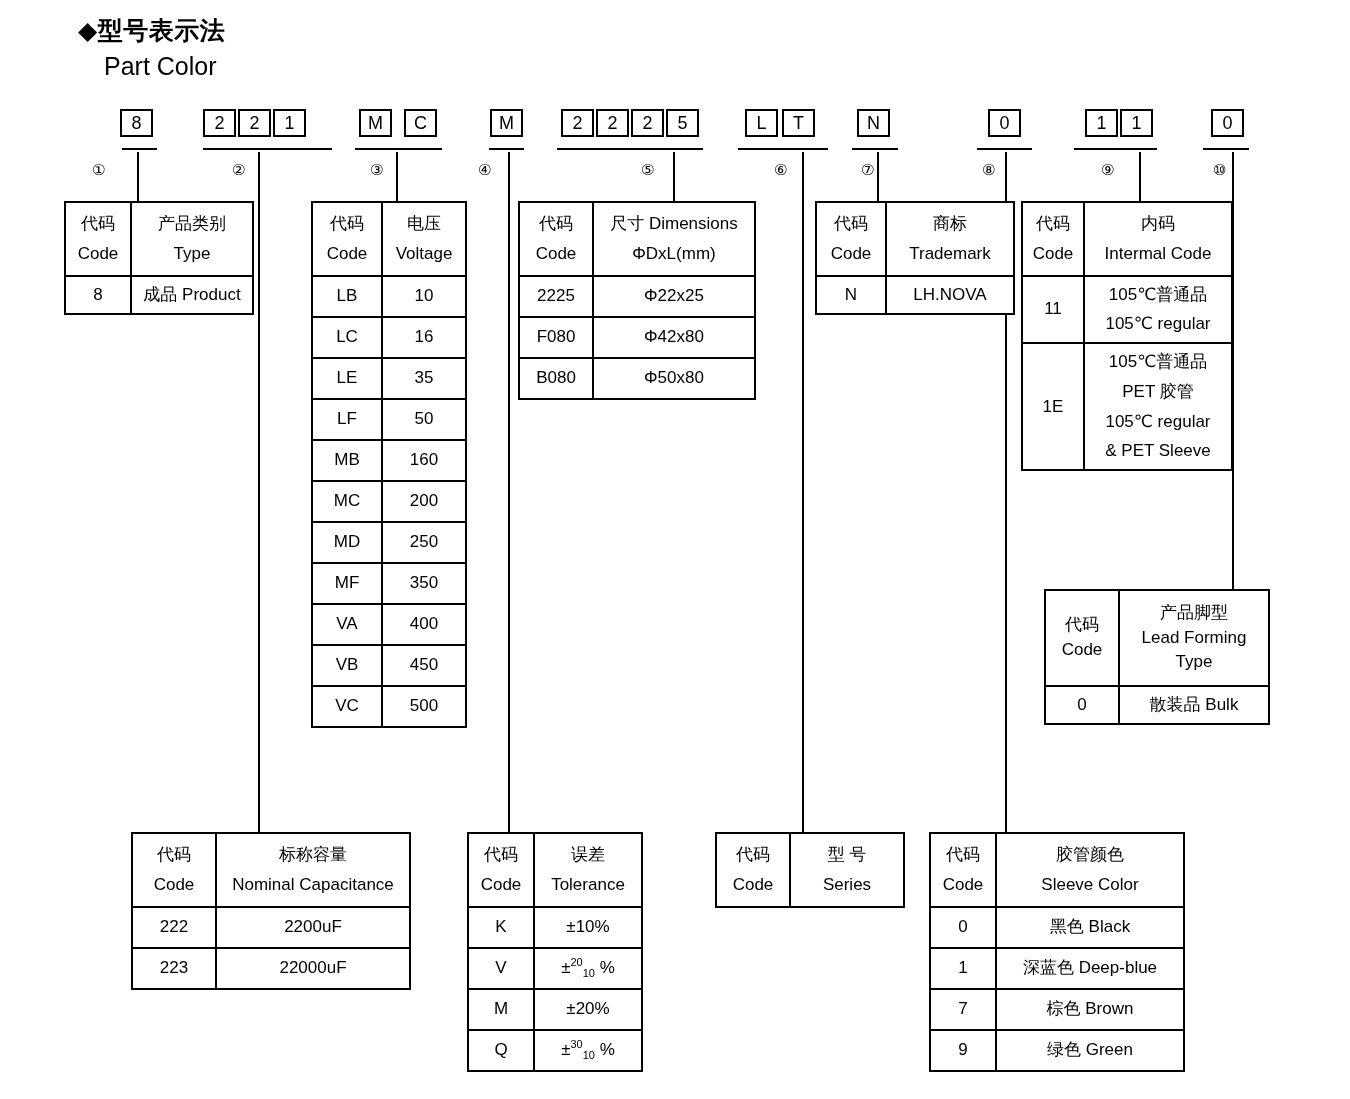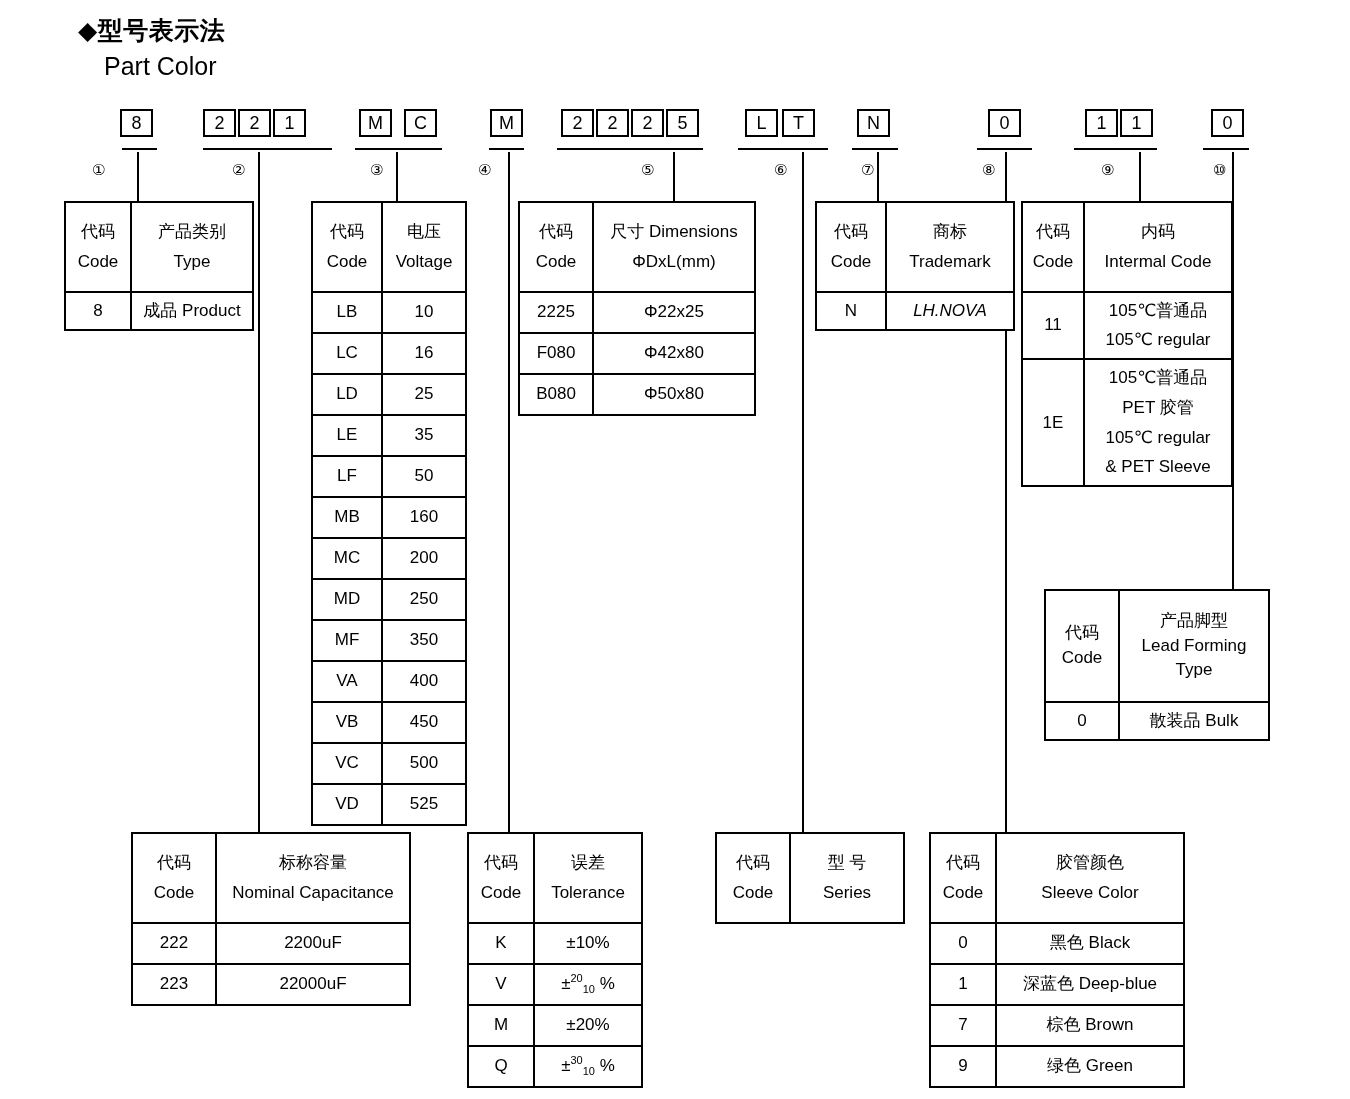--- a/index.html
+++ b/index.html
@@ -50,21 +50,21 @@
     font-size:17px;
   }
   table.t td{
     border:2px solid #000;
     text-align:center;
     vertical-align:middle;
     padding:3px 4px;
     line-height:1.28;
     white-space:nowrap;
   }
-  table.t td.hd{padding:18px 4px;}
+  table.t td.hd{padding:10px 4px;}
   .two-line span{display:block;}
   .sup{font-size:11px;vertical-align:super;text-align:center;}
   .sub{font-size:11px;vertical-align:sub;}
 </style>
 </head>
 <body>
 
 <div id="stage">
 
   <div class="h-cn"><span>◆</span><span>型号表示法</span></div>
@@ -158,24 +158,20 @@
         </tr>
         <tr>
           <td style="height:33px">LB</td>
           <td>10</td>
         </tr>
         <tr>
           <td style="height:33px">LC</td>
           <td>16</td>
         </tr>
         <tr>
-          <td style="height:33px">LD</td>
-          <td>25</td>
-        </tr>
-        <tr>
           <td style="height:33px">LE</td>
           <td>35</td>
         </tr>
         <tr>
           <td style="height:33px">LF</td>
           <td>50</td>
         </tr>
         <tr>
           <td style="height:33px">MB</td>
           <td>160</td>
@@ -197,24 +193,20 @@
           <td>400</td>
         </tr>
         <tr>
           <td style="height:33px">VB</td>
           <td>450</td>
         </tr>
         <tr>
           <td style="height:33px">VC</td>
           <td>500</td>
         </tr>
-        <tr>
-          <td style="height:33px">VD</td>
-          <td>525</td>
-        </tr>
       </tbody>
     </table>
 
   <table class="t" id="tbl-dimensions" style="left:518px;top:201px;">
       <tbody>
         <tr>
           <td class="hd two-line" style="width:64px">
             <span>代码</span>
             <span style="height:8px"></span>
             <span>Code</span>
@@ -249,21 +241,21 @@
         <span>Code</span>
       </td>
       <td class="hd two-line">
         <span>商标</span>
         <span style="height:8px"></span>
         <span>Trademark</span>
       </td>
     </tr>
     <tr>
       <td style="width:60px;height:30px;">N</td>
-      <td style="width:118px;font-style:italic;">LH.NOVA</td>
+      <td style="width:118px;">LH.NOVA</td>
     </tr>
   </tbody>
     </table>
 
   <table class="t" style="left:1021px;top:201px;">
     <tbody>
         <tr>
       <td class="hd two-line" style="width:52px;">
         <span>代码</span>
         <span style="height:8px"></span>

